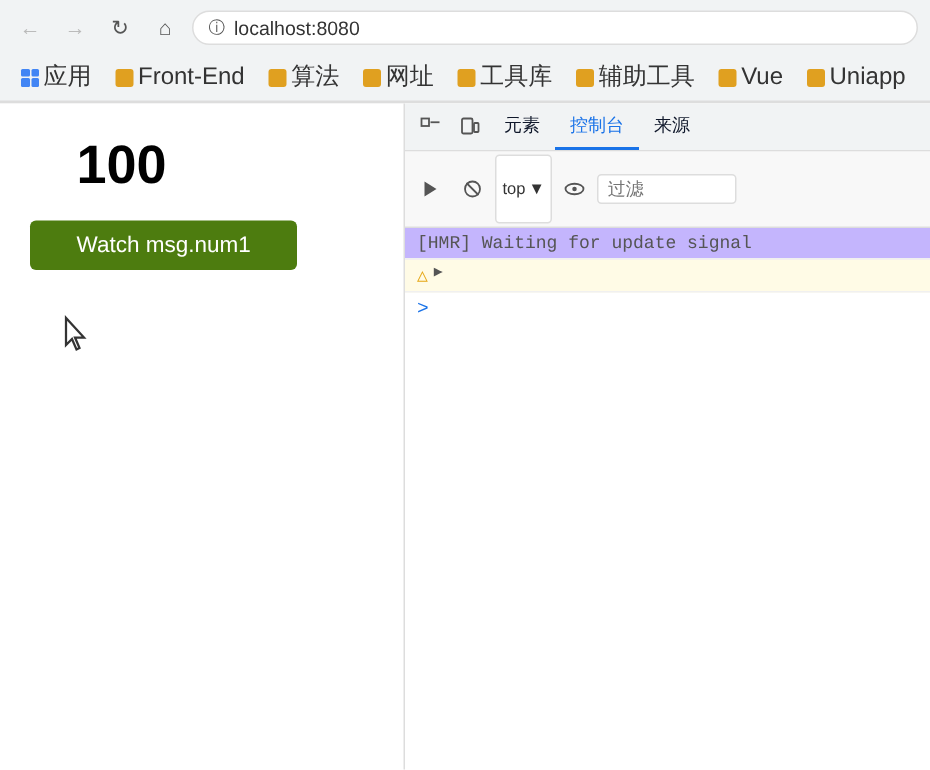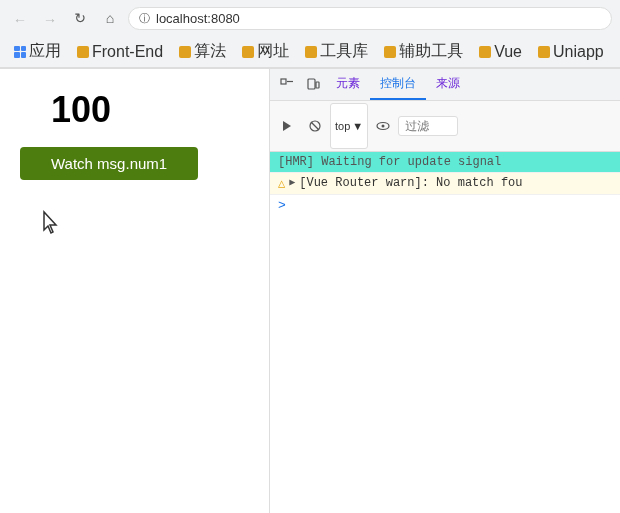--- a/index.html
+++ b/index.html
@@ -129,21 +129,21 @@
     .devtools-tabs {
       display: flex;
       align-items: center;
       border-bottom: 1px solid #ddd;
       background: #f1f3f4;
       padding: 0 4px;
     }
     .dt-tab {
       padding: 6px 10px;
       cursor: pointer;
-      color: #6d28d9;
+      color: #0f172a;
       border-bottom: 2px solid transparent;
       font-size: 12px;
     }
     .dt-tab.active {
       color: #1a73e8;
       border-bottom: 2px solid #1a73e8;
     }
     .dt-icon-btn {
       width: 24px; height: 24px;
       display: flex; align-items: center; justify-content: center;
@@ -160,21 +160,21 @@
       padding: 2px 4px;
       border-bottom: 1px solid #ddd;
       gap: 2px;
       background: #f8f8f8;
     }
     .filter-input {
       border: 1px solid #ddd;
       border-radius: 3px;
       padding: 2px 6px;
       font-size: 12px;
-      width: 60px;
+      width: 93px;
       background: #fff;
     }
     .top-selector {
       display: flex;
       align-items: center;
       background: #fff;
       border: 1px solid #ddd;
       border-radius: 3px;
       padding: 16px 4px;
       font-size: 11px;
@@ -192,21 +192,21 @@
     }
     .console-line {
       padding: 3px 8px;
       border-bottom: 1px solid #f0f0f0;
       display: flex;
       align-items: flex-start;
       gap: 4px;
       white-space: nowrap;
       overflow: hidden;
     }
-    .console-line.info { background: #5eead4; }
+    .console-line.info { background: #c4b5fd; }
     .console-line.warn { background: #fffbe6; }
     .console-prompt {
       color: #1a73e8;
       padding: 3px 8px;
       font-size: 13px;
     }
     .warn-icon {
       color: #e6a817;
       font-size: 12px;
       flex-shrink: 0;
@@ -341,21 +341,20 @@
       <input class="filter-input" type="text" placeholder="过滤" style="">
     </div>
 
     <div class="console-area">
       <div class="console-line info">
         <span class="console-text hmr">[HMR] Waiting for update signal </span>
       </div>
       <div class="console-line warn">
         <span class="warn-icon">△</span>
         <span class="expand-arrow">▶</span>
-        <span class="console-text">[Vue Router warn]: No match fou</span>
       </div>
       <div class="console-prompt">
         <span>&gt;</span>
       </div>
     </div>
 
   </div>
 </div>
 
 </body></html>

